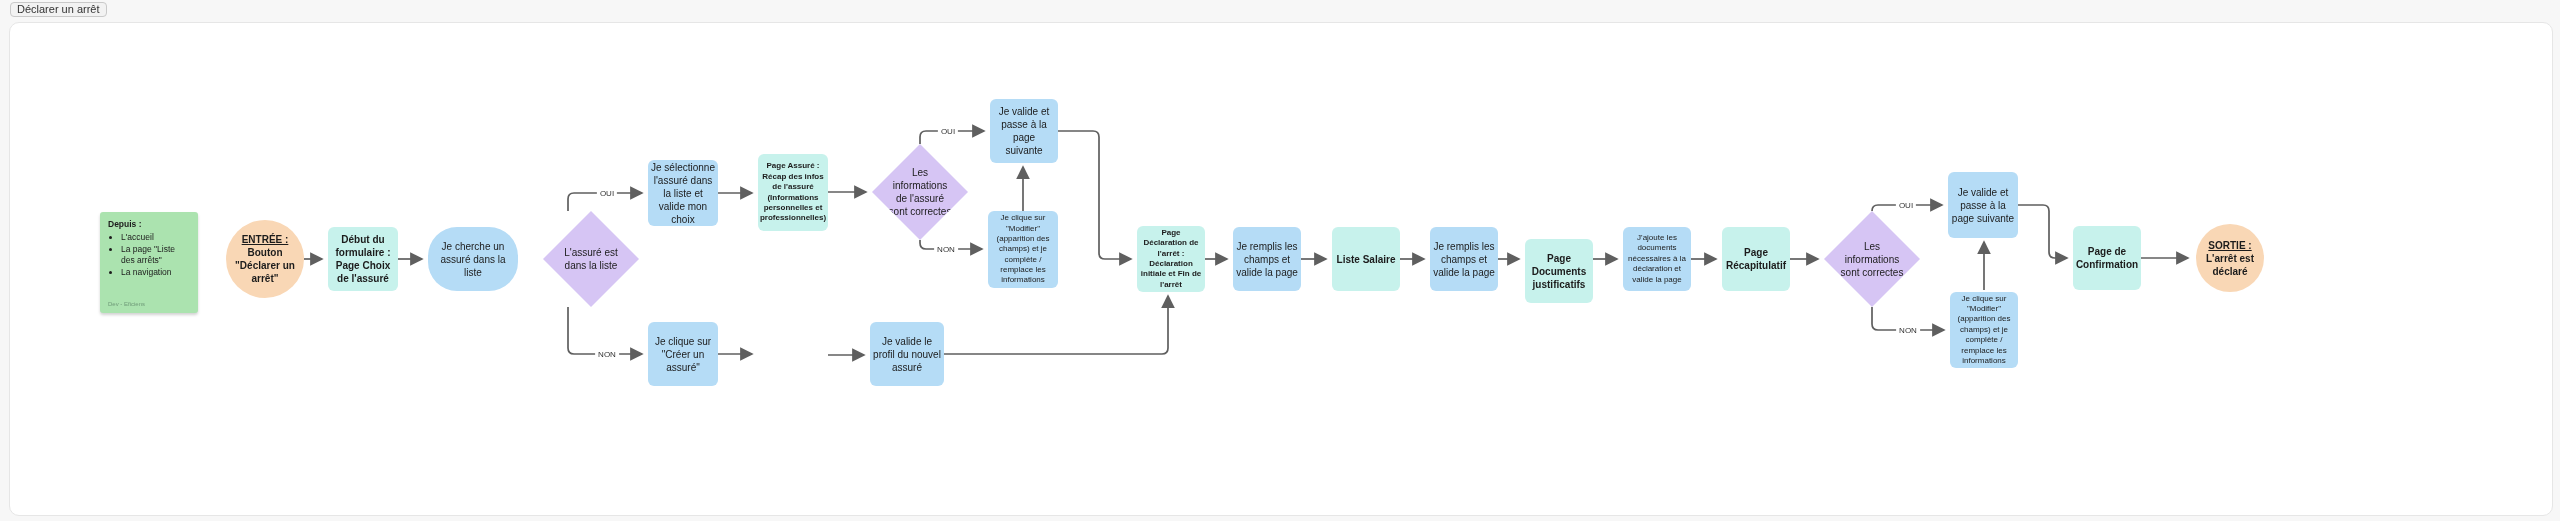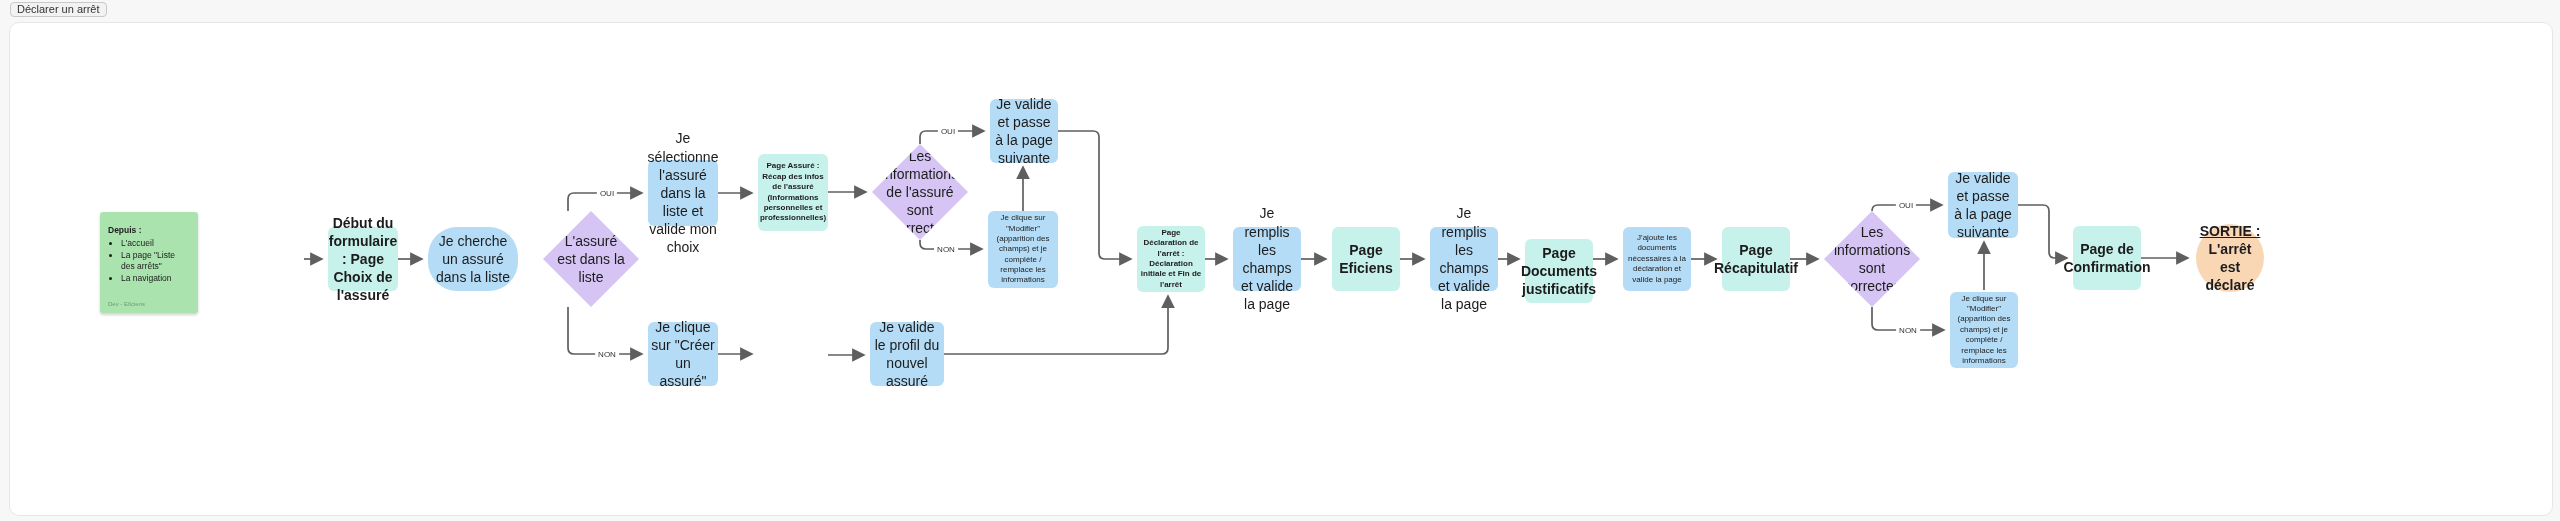--- a/index.html
+++ b/index.html
@@ -18,36 +18,36 @@
     white-space:nowrap;z-index:5;
   }
   .canvas{
     position:absolute;left:9px;top:22px;width:2542px;height:492px;
     background:#ffffff;border:1px solid #e6e6e6;border-radius:10px;
   }
   .layer{position:absolute;left:0;top:0;width:2560px;height:521px;}
   svg.connectors{position:absolute;left:0;top:0;pointer-events:none;}
   .node{
     position:absolute;display:flex;align-items:center;justify-content:center;
-    text-align:center;font-size:14px;line-height:1.3;padding:3px;
+    text-align:center;font-size:10px;line-height:1.3;padding:3px;
     box-sizing:border-box;border-radius:6px;
   }
   .cyan{background:#c7f2ec;font-weight:bold;}
   .blue{background:#b5dcf6;}
   .purple{
     background:#d6c5f4;border-radius:0;
     clip-path:polygon(50% 0,100% 50%,50% 100%,0 50%);
     padding:14px;
   }
   .circle{background:#f9d7b5;border-radius:50%;font-weight:bold;flex-direction:column;}
   .circle .ttl{text-decoration:underline;display:block;}
   .sticky{
     position:absolute;background:#abe3af;border-radius:3px;
     box-shadow:0 2px 3px rgba(0,0,0,0.18);
-    font-size:8.5px;line-height:1.35;padding:13px 8px;box-sizing:border-box;
+    font-size:8.5px;line-height:1.35;padding:7px 8px;box-sizing:border-box;
   }
   .sticky .s-title{font-weight:bold;}
   .sticky ul{margin:2px 0 0 0;padding-left:13px;}
   .sticky li{margin:0;}
   .sticky .s-footer{
     position:absolute;left:8px;bottom:5px;font-size:6px;color:#6f9a78;
   }
   .edge-label{
     position:absolute;transform:translate(-50%,-50%);
     background:#ffffff;padding:0 3px;font-size:8px;color:#333;z-index:3;
@@ -101,20 +101,24 @@
   <div class="sticky" style="left:100px;top:212px;width:98px;height:101px;">
     <div class="s-title">Depuis :</div>
     <ul>
       <li>L'accueil</li>
       <li>La page "Liste des arrêts"</li>
       <li>La navigation</li>
     </ul>
     <div class="s-footer">Dev - Eficiens</div>
   </div>
 
+  <div class="node circle" style="left:226px;top:220px;width:78px;height:78px;">
+    <span class="ttl">ENTRÉE :</span>
+    <span>Bouton "Déclarer un arrêt"</span>
+  </div>
 
   <div class="node cyan" style="left:328px;top:227px;width:70px;height:64px;">Début du formulaire : Page Choix de l'assuré</div>
 
   <div class="node blue" style="left:428px;top:227px;width:90px;height:64px;border-radius:29px;">Je cherche un assuré dans la liste</div>
 
   <div class="node purple" style="left:543px;top:211px;width:96px;height:96px;">L'assuré est dans la liste</div>
 
   <div class="node blue" style="left:648px;top:160px;width:70px;height:66px;">Je sélectionne l'assuré dans la liste et valide mon choix</div>
 
   <div class="node cyan" style="left:758px;top:154px;width:70px;height:77px;font-size:8px;">Page Assuré : Récap des infos de l'assuré (Informations personnelles et professionnelles)</div>
@@ -127,21 +131,21 @@
 
   <div class="node blue" style="left:648px;top:322px;width:70px;height:64px;">Je clique sur "Créer un assuré"</div>
 
 
   <div class="node blue" style="left:870px;top:322px;width:74px;height:64px;">Je valide le profil du nouvel assuré</div>
 
   <div class="node cyan" style="left:1137px;top:226px;width:68px;height:66px;font-size:8px;">Page Déclaration de l'arrêt : Déclaration initiale et Fin de l'arrêt</div>
 
   <div class="node blue" style="left:1233px;top:227px;width:68px;height:64px;">Je remplis les champs et valide la page</div>
 
-  <div class="node cyan" style="left:1332px;top:227px;width:68px;height:64px;">Page Eficiens</div>
+  <div class="node cyan" style="left:1332px;top:227px;width:68px;height:64px;">Liste Salaire</div>
 
   <div class="node blue" style="left:1430px;top:227px;width:68px;height:64px;">Je remplis les champs et valide la page</div>
 
   <div class="node cyan" style="left:1525px;top:227px;width:68px;height:64px;margin-top:12px;">Page Documents justificatifs</div>
 
   <div class="node blue" style="left:1623px;top:227px;width:68px;height:64px;font-size:8px;">J'ajoute les documents nécessaires à la déclaration et valide la page</div>
 
   <div class="node cyan" style="left:1722px;top:227px;width:68px;height:64px;">Page Récapitulatif</div>
 
   <div class="node purple" style="left:1824px;top:211px;width:96px;height:96px;">Les informations sont correctes</div>

